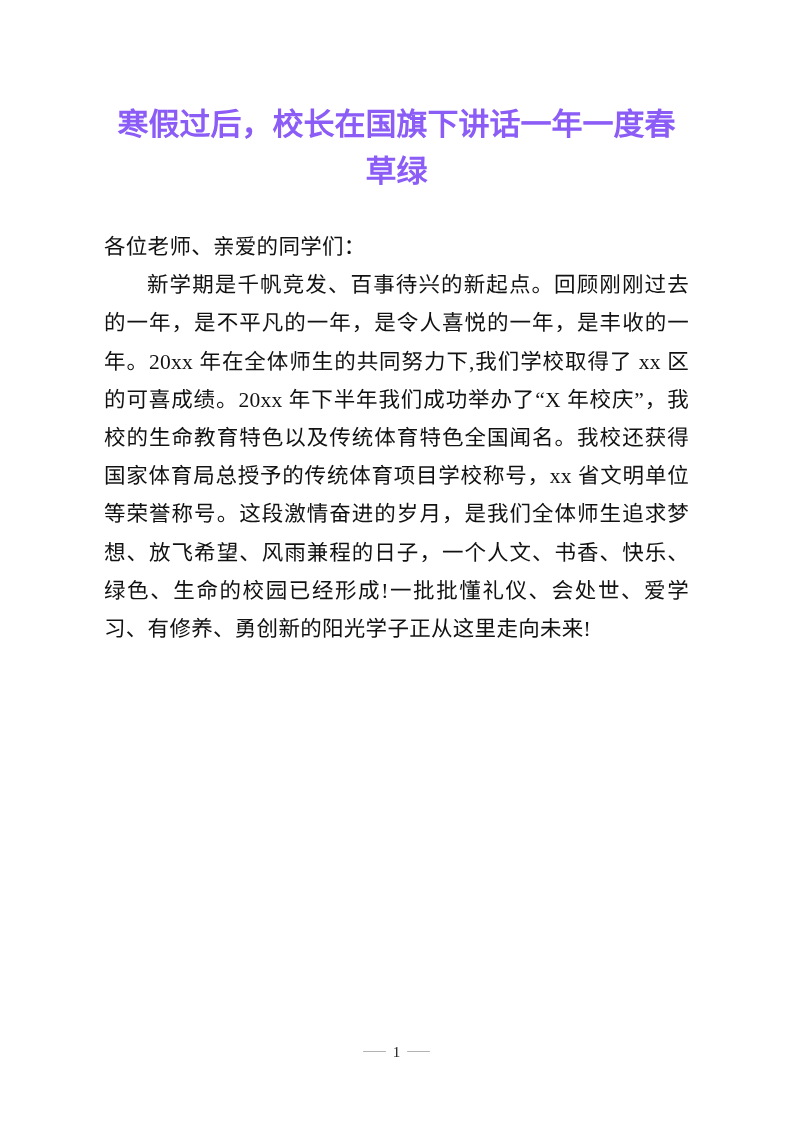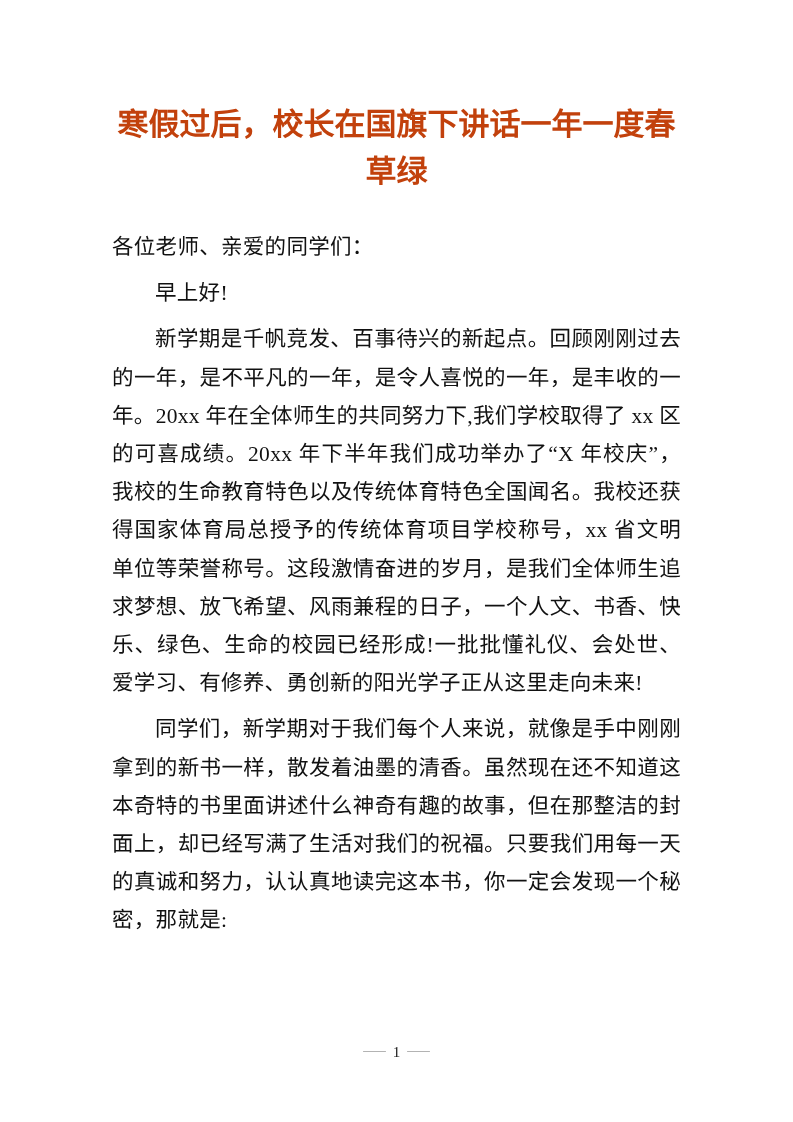--- a/index.html
+++ b/index.html
@@ -19,33 +19,33 @@
   .content {
     padding: 0 104px;
   }
   .doc-title {
     margin: 0;
     padding-top: 101px;
     font-size: 31px;
     line-height: 47px;
     font-weight: bold;
     text-align: center;
-    color: #c2410c;
+    color: #8b5cf6;
     font-family: "Liberation Serif", "DejaVu Serif", serif;
   }
   .doc-body {
     margin-top: 33px;
     font-size: 21.5px;
     line-height: 38.2px;
     text-align: justify;
     text-justify: inter-ideograph;
     letter-spacing: 0.3px;
   }
   .para {
-    margin: 8px;
+    margin: 0;
   }
   .para.indent {
     text-indent: 2em;
   }
   .footer {
     position: absolute;
     left: 0;
     right: 0;
     bottom: 60px;
     text-align: center;
@@ -65,21 +65,19 @@
   }
 </style>
 </head>
 <body>
 
 <div class="page">
   <div class="content">
     <h1 class="doc-title">寒假过后，校长在国旗下讲话一年一度春草绿</h1>
     <div class="doc-body">
         <p class="para">各位老师、亲爱的同学们：</p>
-        <p class="para indent">早上好!</p>
         <p class="para indent">新学期是千帆竞发、百事待兴的新起点。回顾刚刚过去的一年，是不平凡的一年，是令人喜悦的一年，是丰收的一年。20xx 年在全体师生的共同努力下,我们学校取得了 xx 区的可喜成绩。20xx 年下半年我们成功举办了“X 年校庆”，我校的生命教育特色以及传统体育特色全国闻名。我校还获得国家体育局总授予的传统体育项目学校称号，xx 省文明单位等荣誉称号。这段激情奋进的岁月，是我们全体师生追求梦想、放飞希望、风雨兼程的日子，一个人文、书香、快乐、绿色、生命的校园已经形成!一批批懂礼仪、会处世、爱学习、有修养、勇创新的阳光学子正从这里走向未来!</p>
-        <p class="para indent">同学们，新学期对于我们每个人来说，就像是手中刚刚拿到的新书一样，散发着油墨的清香。虽然现在还不知道这本奇特的书里面讲述什么神奇有趣的故事，但在那整洁的封面上，却已经写满了生活对我们的祝福。只要我们用每一天的真诚和努力，认认真地读完这本书，你一定会发现一个秘密，那就是:</p>
       </div>
   </div>
   <div class="footer">
     <span class="dash">—</span><span class="pagenum">1</span><span class="dash">—</span>
   </div>
 </div>
 
 </body></html>

